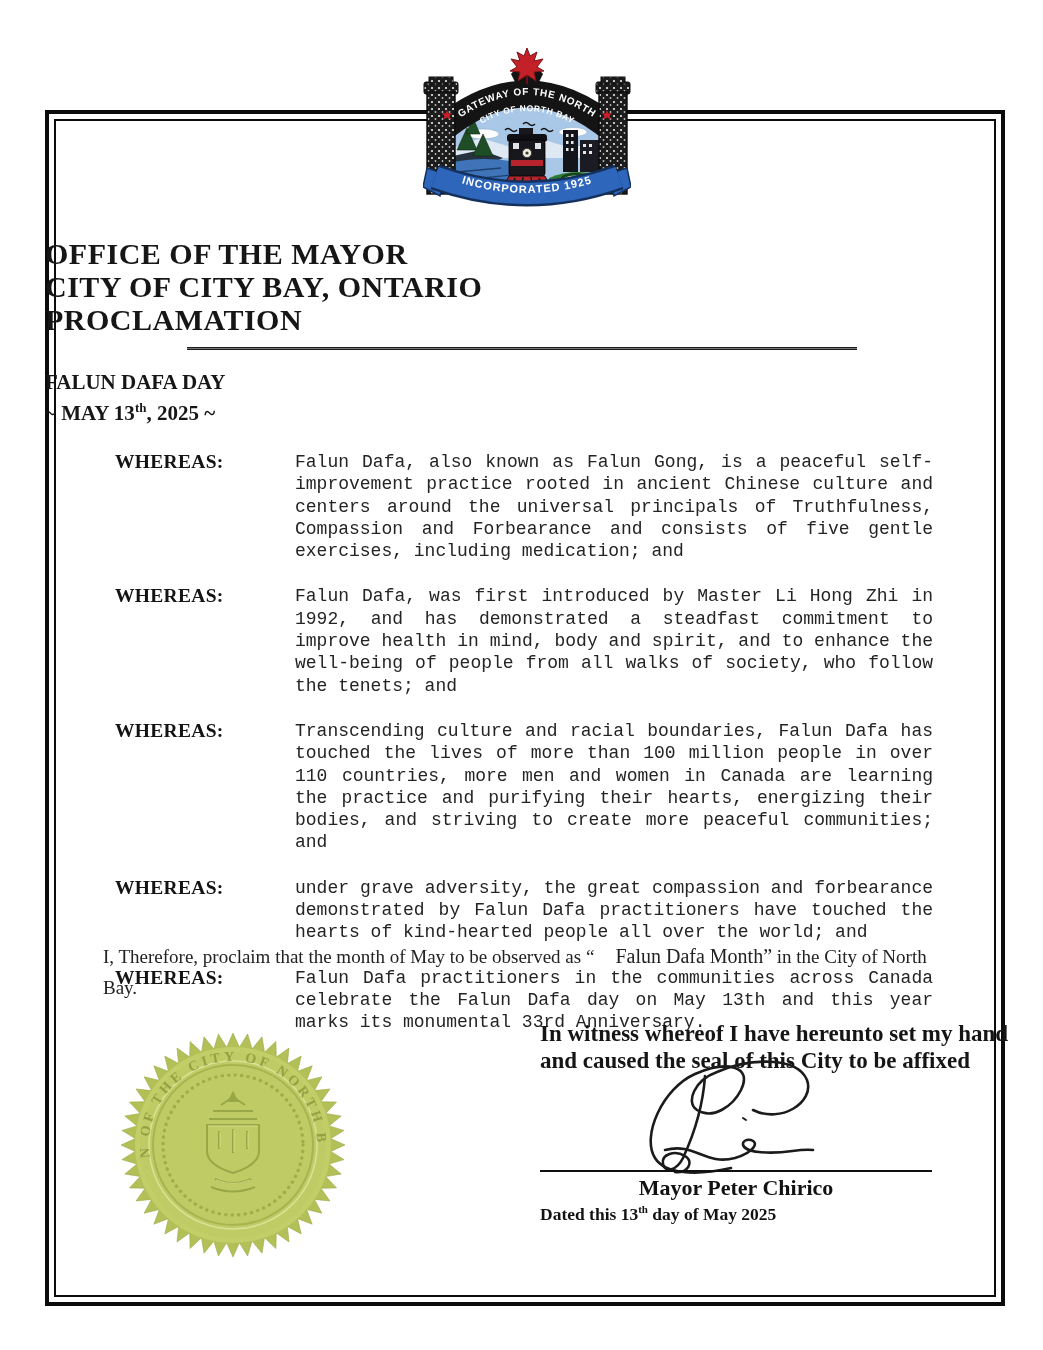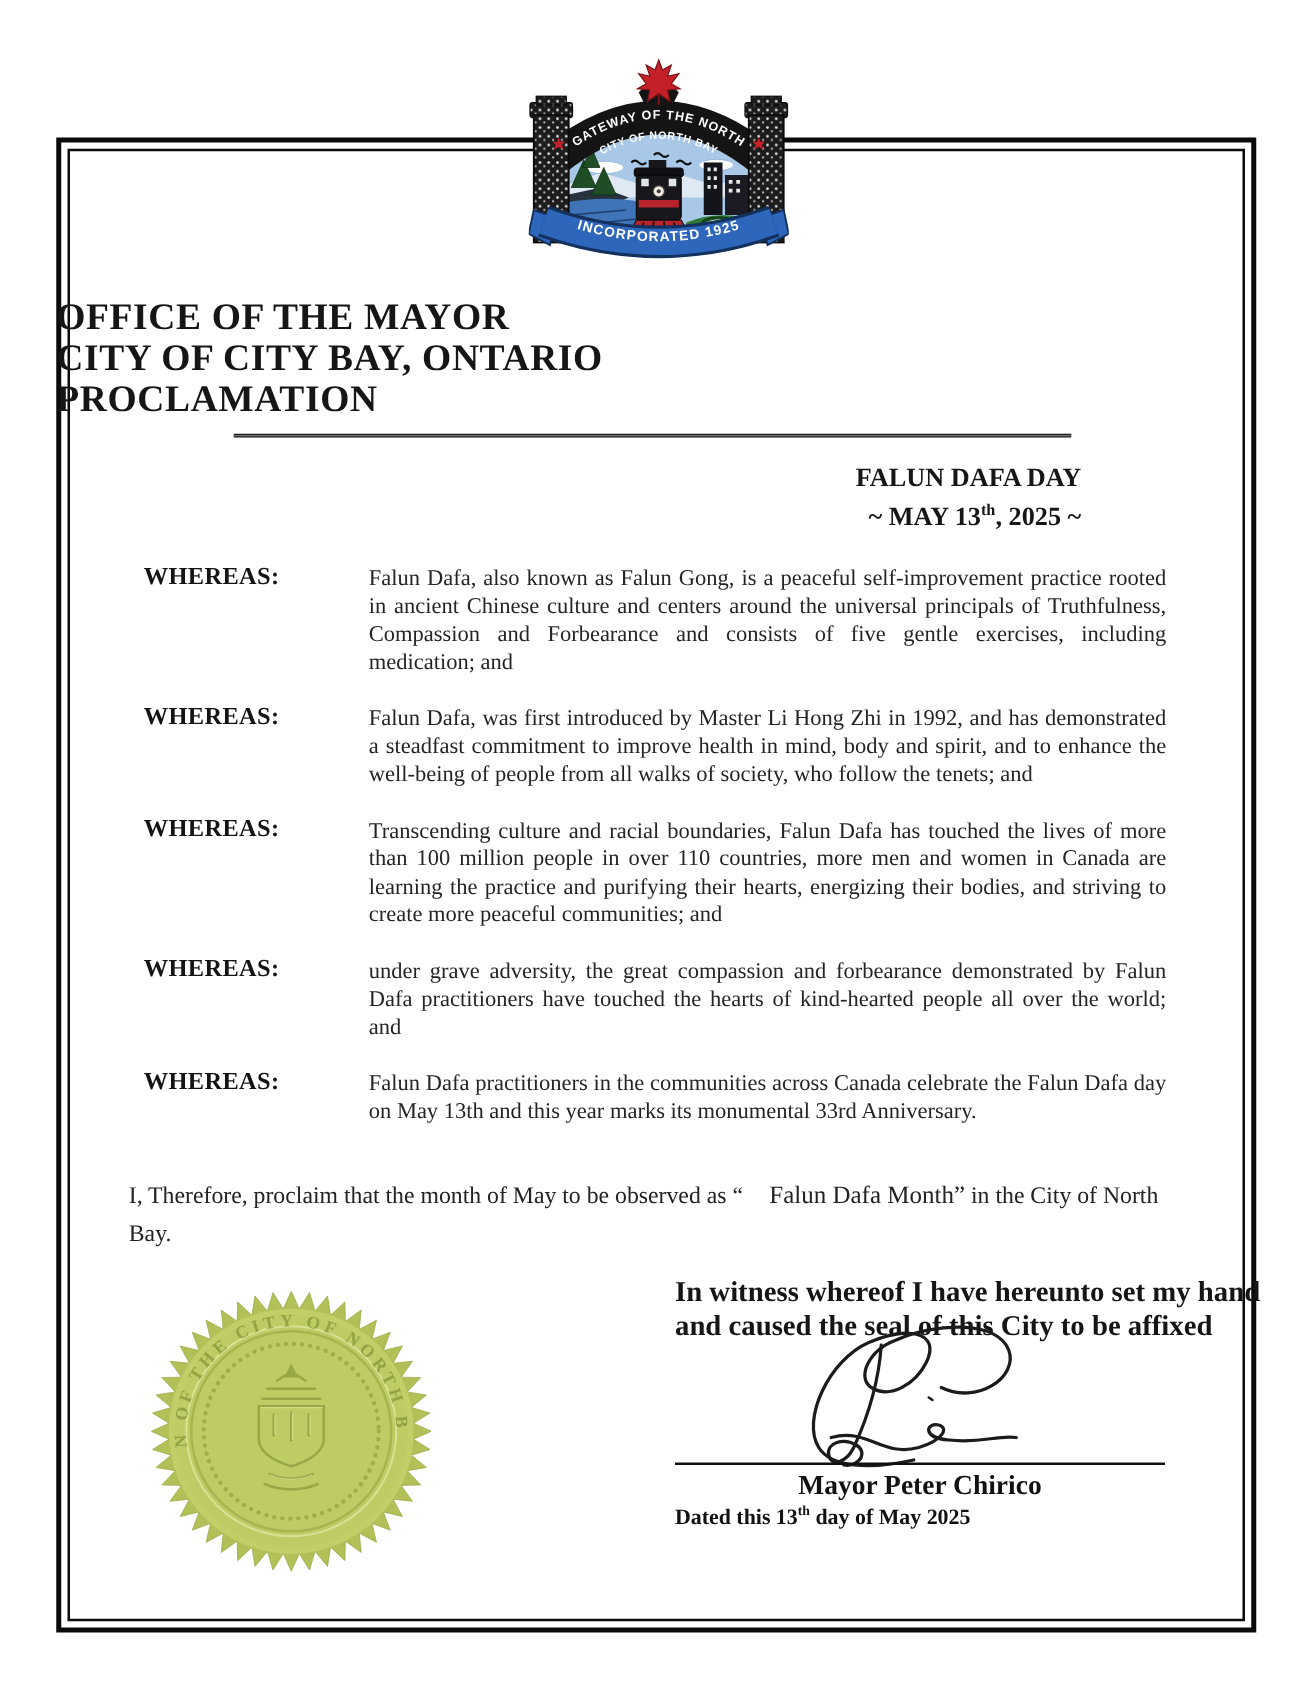--- a/index.html
+++ b/index.html
@@ -14,30 +14,30 @@
 
   
   .crest{position:absolute;left:423px;top:44px;width:208px;height:172px;z-index:5;}
 
   
   .header{position:absolute;left:45px;top:237px;width:960px;text-align:left;
           font-weight:bold;font-size:30px;line-height:33px;letter-spacing:.5px;color:#161616;}
   .rule{position:absolute;left:187px;top:347px;width:670px;height:3px;background:#1b1b1b;}
   .rule:after{content:"";display:block;height:1px;background:#777;margin-top:1px;}
 
-  .title-block{position:absolute;left:45px;top:369px;width:820px;text-align:right;
+  .title-block{position:absolute;left:45px;top:369px;width:820px;text-align:left;
                font-weight:bold;font-size:21px;line-height:26px;color:#161616;}
   .title-block sup{font-size:13px;}
 
   
   .clauses{position:absolute;left:115px;top:451px;width:820px;}
   .clause-row{display:flex;margin-bottom:23px;}
   .clause-label{width:180px;flex:0 0 180px;font-weight:bold;font-size:19.5px;
                 letter-spacing:.3px;color:#141414;}
-  .clause-text{width:638px;font-size:18px;line-height:22.3px;text-align:justify;color:#242424;}
+  .clause-text{width:638px;font-size:18px;line-height:22.3px;text-align:justify;color:#242424;font-family:Liberation Mono, monospace;}
 
   
   .proclaim{position:absolute;left:103px;top:941px;width:847px;font-size:19px;
             line-height:31px;color:#222;}
   .proclaim .big{font-size:20px;margin-left:21px;}
 
   
   .witness{position:absolute;left:540px;top:1020px;width:440px;font-weight:bold;
            font-size:23px;line-height:27px;color:#151515;white-space:nowrap;}
   .sig-svg{position:absolute;left:545px;top:1046px;width:400px;height:130px;}

